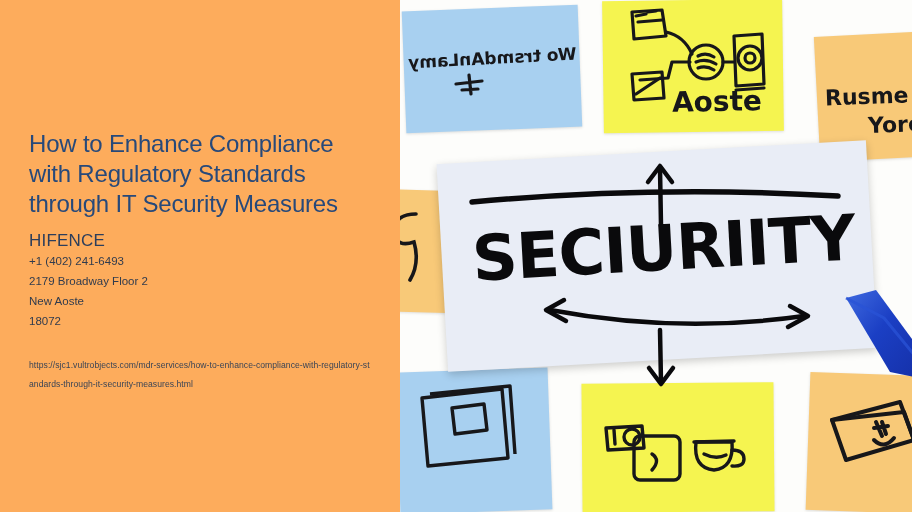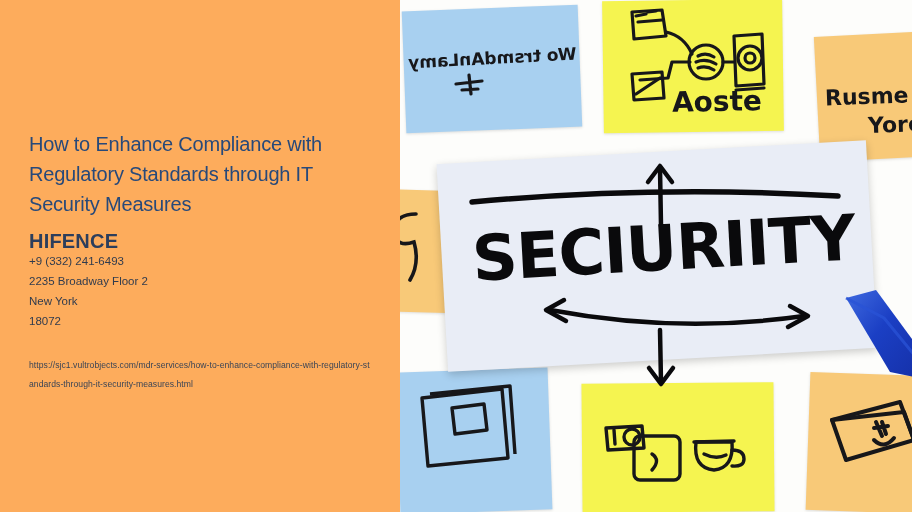--- a/index.html
+++ b/index.html
@@ -18,30 +18,30 @@
     flex:0 0 400px;
     overflow:hidden;
   }
   .left-inner {
     position:absolute;
     left:29px; top:129px;
     width:352px;
   }
   .article-title {
     color:#27497a;
-    font-size:20px;
+    font-size:24px;
     line-height:30px;
     font-weight:400;
     letter-spacing:-0.2px;
     width:330px;
   }
   .brand-name {
     color:#2c3e5c;
-    font-size:20px;
-    font-weight:700;
+    font-size:17px;
+    font-weight:400;
     letter-spacing:0.2px;
     margin-top:12px;
     line-height:20px;
   }
   .contact-line {
     color:#303b4d;
     font-size:11.5px;
     line-height:20px;
     font-weight:400;
   }
@@ -94,23 +94,23 @@
 </style>
 </head>
 <body>
 
 <div class="page">
 
   <div class="left-panel">
     <div class="left-inner">
       <div class="article-title">How to Enhance Compliance with Regulatory Standards through IT Security Measures</div>
       <div class="brand-name">HIFENCE</div>
-      <div class="contact-line">+9 (332) 241-6493</div>
-      <div class="contact-line">2235 Broadway Floor 2</div>
-      <div class="contact-line">New York</div>
+      <div class="contact-line">+1 (402) 241-6493</div>
+      <div class="contact-line">2179 Broadway Floor 2</div>
+      <div class="contact-line">New Aoste</div>
       <div class="contact-line">18072</div>
       <div class="url-block">https://sjc1.vultrobjects.com/mdr-services/how-to-enhance-compliance-with-regulatory-standards-through-it-security-measures.html</div>
     </div>
   </div>
 
   <div class="right-panel">
 
     <div class="note" style="left:4px; top:8px; width:176px; height:122px; background:#a8d0f0; transform:rotate(-2.2deg);"></div>
     <div class="hand-text" style="left:8px; top:48px; font-size:17px; transform:rotate(-3deg) scaleX(-1);">Wo trsmdAnLamy</div>
     <svg class="sketch" style="left:52px; top:72px;" width="36" height="26" viewBox="0 0 36 26">

